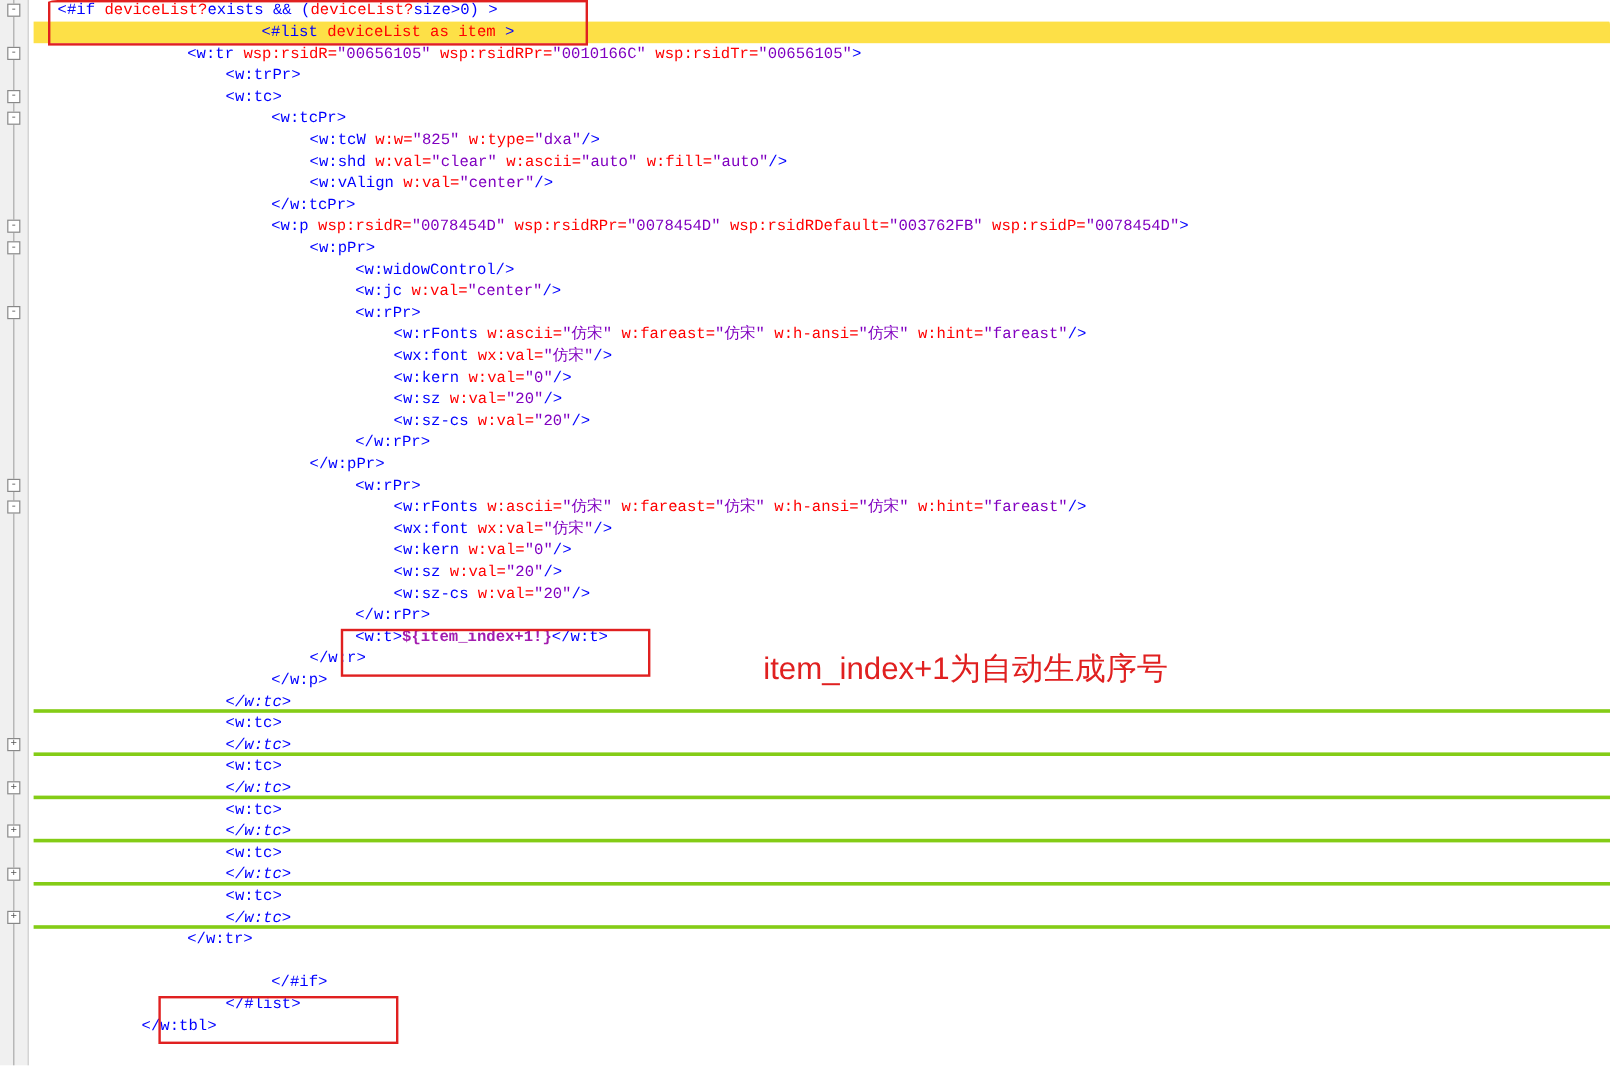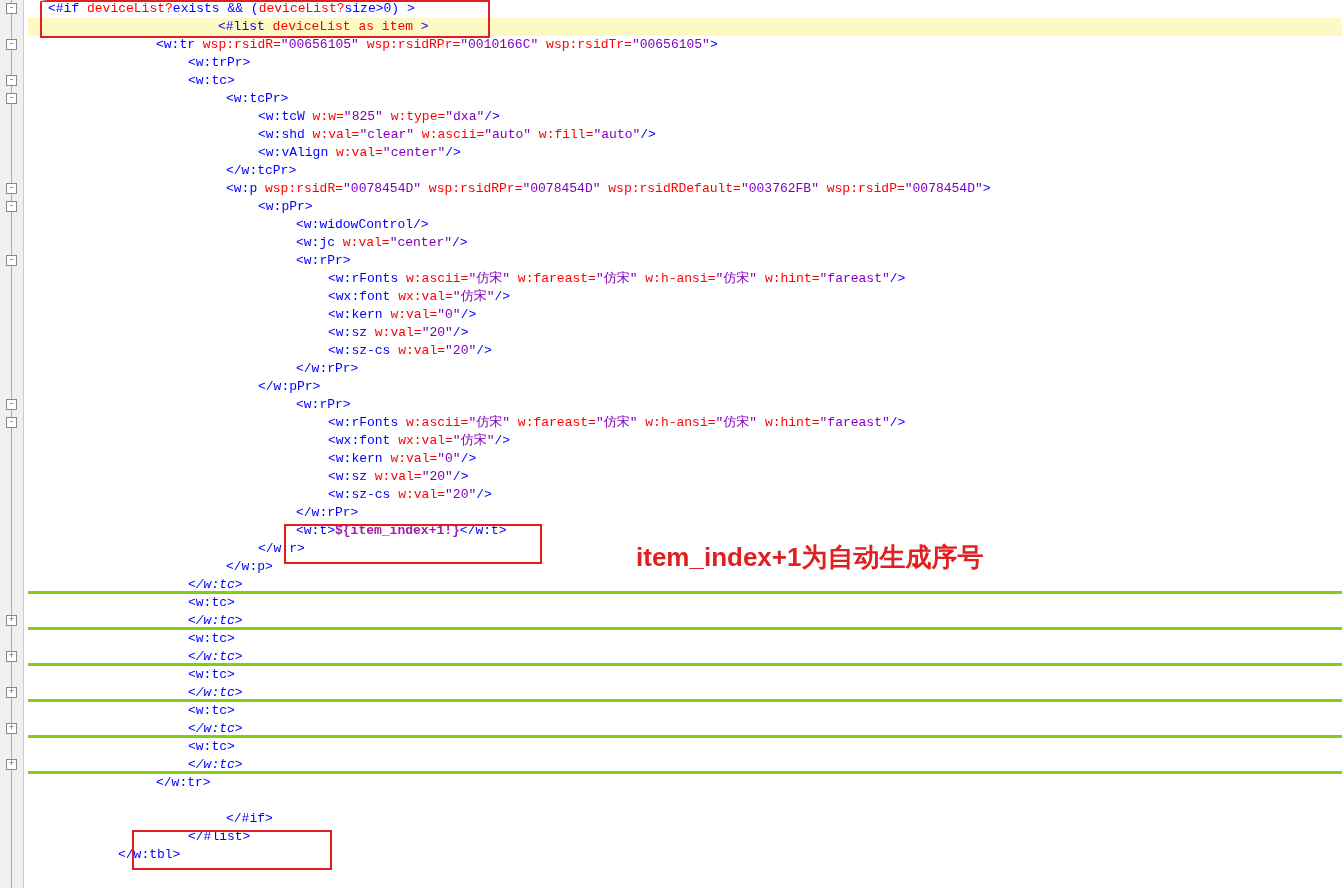--- a/index.html
+++ b/index.html
@@ -49,21 +49,21 @@
     overflow: hidden;
     border-radius: 24px;
   }
   .line {
     height: 18px;
     line-height: 18px;
     white-space: pre;
     border-bottom: 1px solid transparent;
   }
   .hl {
-    background: #fef9c3;
+    background: #fde047;
   }
   .sep {
     border-bottom: 3px solid #84cc16;
     font-style: italic;
   }
   .i1 { padding-left: 20px; }
   .i2 { padding-left: 90px; }
   .i3 { padding-left: 128px; }
   .i4 { padding-left: 160px; }
   .i5 { padding-left: 198px; }
@@ -78,21 +78,21 @@
   .expr { color: #a21caf; font-weight: bold; }
 
   .redbox {
     position: absolute;
     border: 2px solid #e02020;
     pointer-events: none;
   }
   .annotation {
     position: absolute;
     font-family: "Microsoft YaHei", sans-serif;
-    font-weight: bold;
+    font-weight: normal;
     font-size: 26px;
     color: #e02020;
   }
 </style>
 </head>
 <body>
 
 <div class="editor">
   <div class="fold-gutter">
     <div class="fold-line-v" style="top:0;height:888px;"></div>

